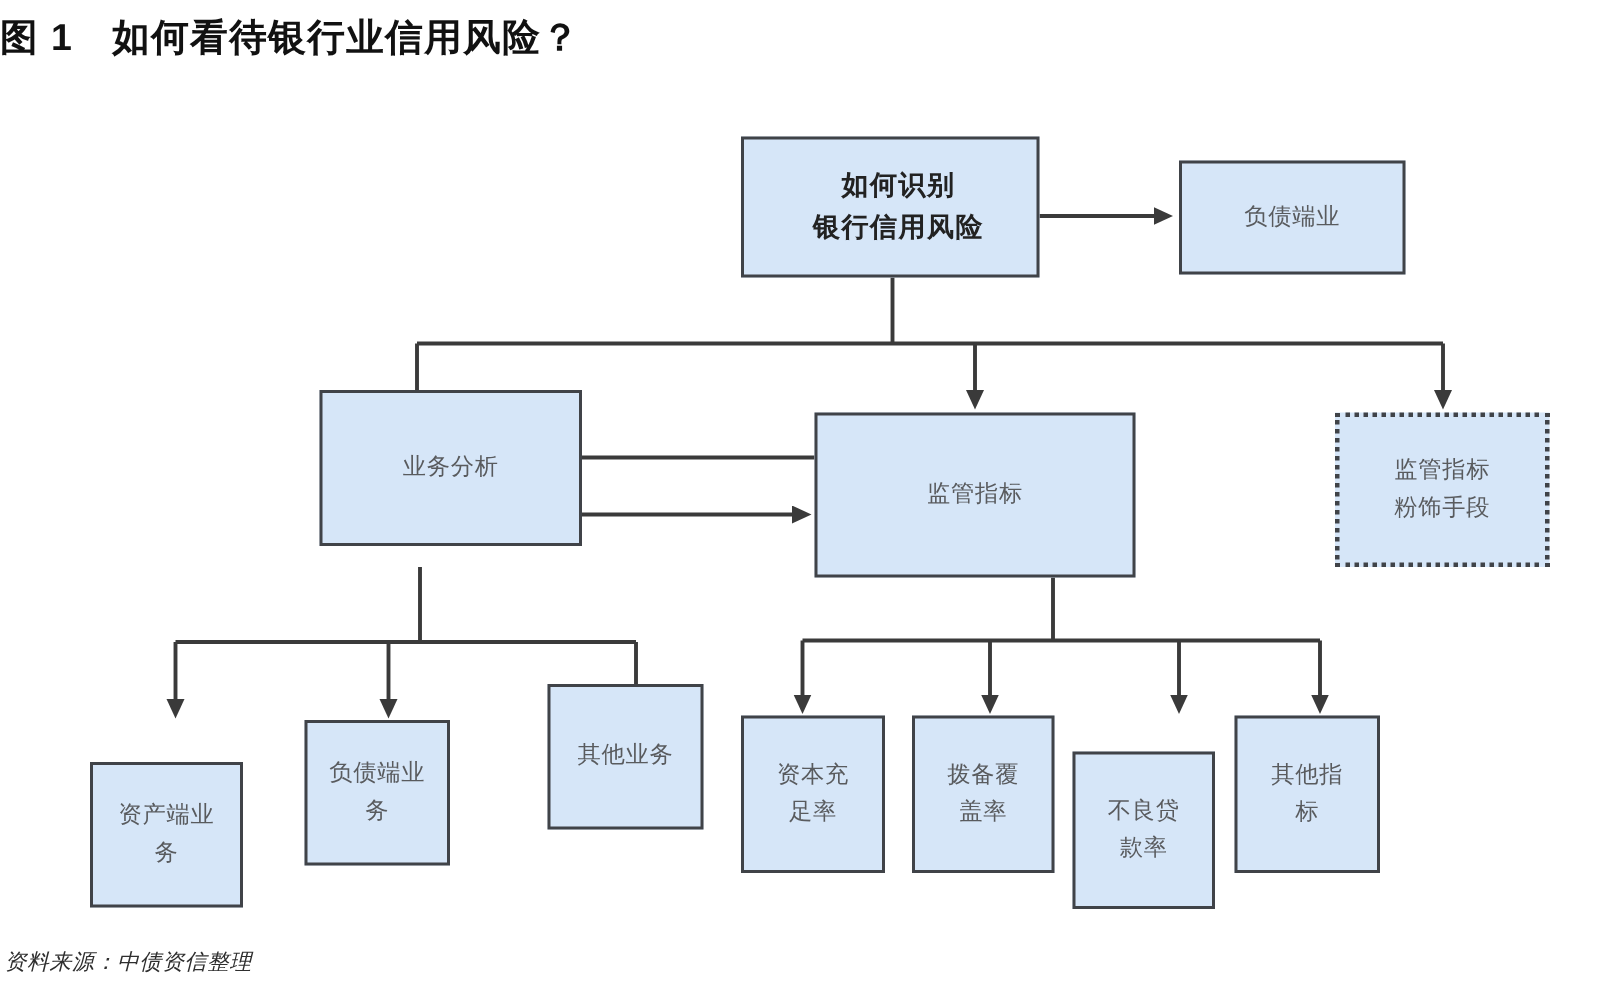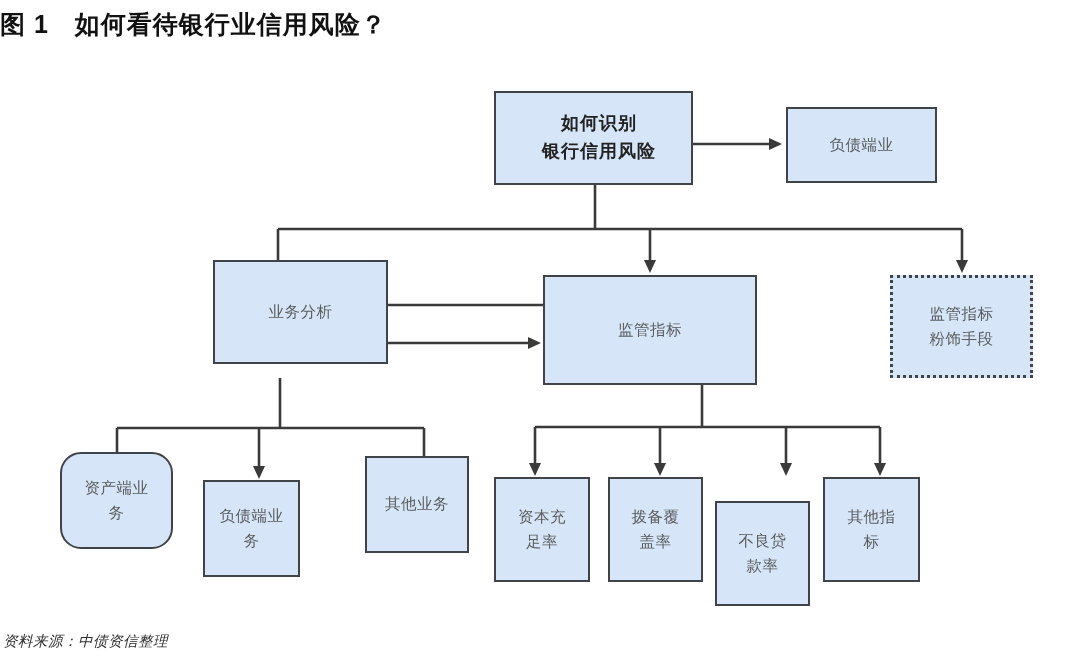--- a/index.html
+++ b/index.html
@@ -107,21 +107,21 @@
 
   <div class="node" style="left:786px;top:107px;width:151px;height:76px;">负债端业</div>
 
   <div class="node" style="left:193px;top:260px;width:175px;height:104px;margin-left:20px;">业务分析</div>
 
   <div class="node" style="left:543px;top:275px;width:214px;height:110px;">监管指标</div>
 
   <div class="node dotted" style="left:890px;top:275px;width:143px;height:103px;">监管指标
 粉饰手段</div>
 
-  <div class="node" style="left:60px;top:452px;width:113px;height:97px;border-radius:21px;">资产端业
+  <div class="node" style="left:60px;top:508px;width:102px;height:97px;">资产端业
 务</div>
 
   <div class="node" style="left:203px;top:480px;width:97px;height:97px;">负债端业
 务</div>
 
   <div class="node" style="left:365px;top:456px;width:104px;height:97px;">其他业务</div>
 
   <div class="node" style="left:494px;top:477px;width:96px;height:105px;">资本充
 足率</div>
 

